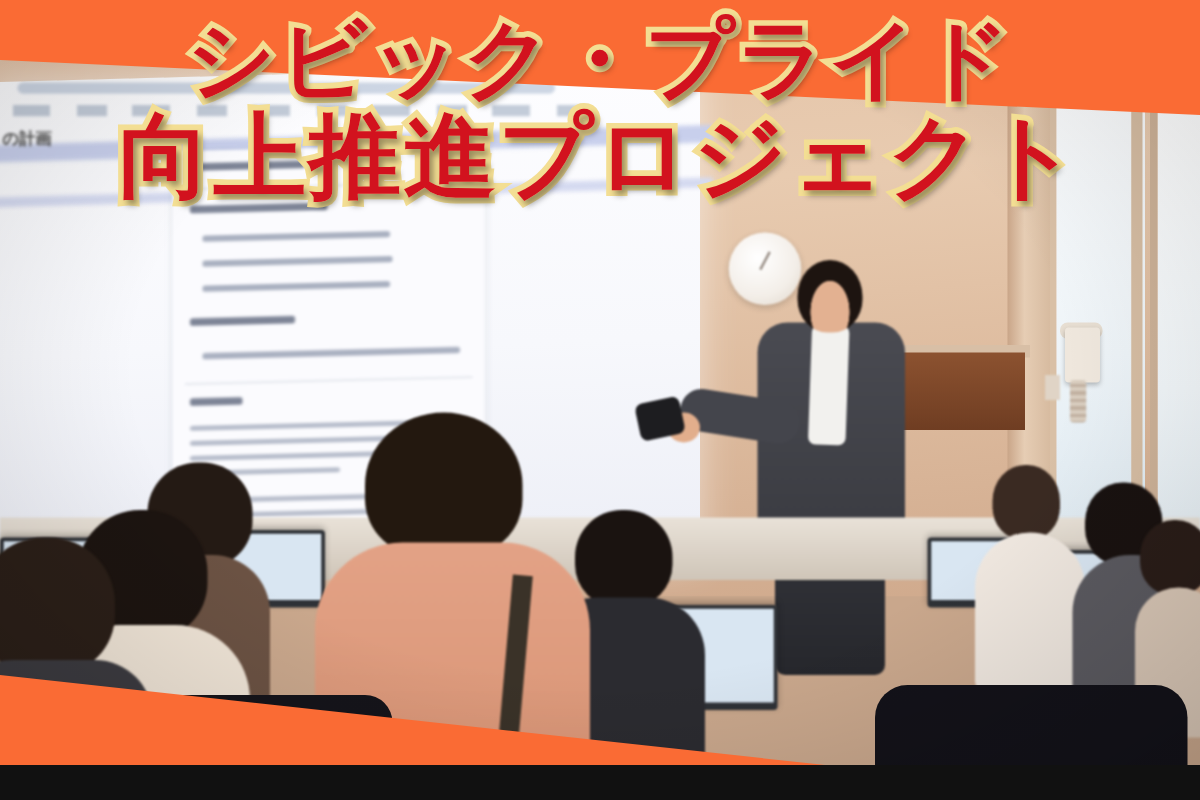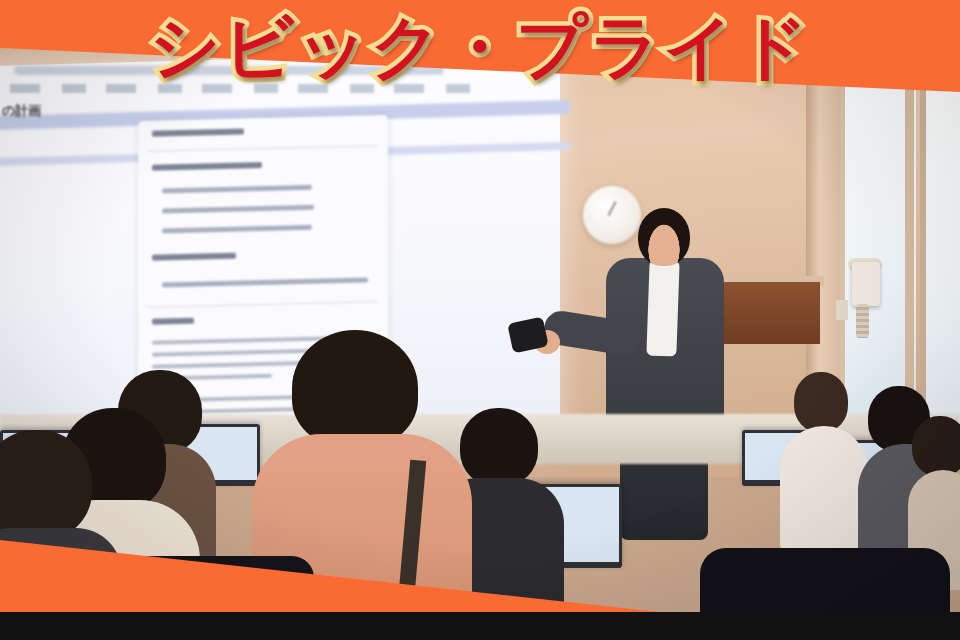--- a/index.html
+++ b/index.html
@@ -353,16 +353,17 @@
 
   <svg class="band-top" viewBox="0 0 960 120" preserveAspectRatio="none">
     <polygon points="130,0 960,0 960,120 960,92 0,48 0,0" fill="#FA6B34"></polygon>
   </svg>
   <svg class="band-bottom" viewBox="0 0 960 90" preserveAspectRatio="none">
     <polygon points="0,18 660,90 0,90" fill="#FA6B34"></polygon>
   </svg>
 
   <div class="title-wrap">
     <div class="title-line title-1">シビック・プライド</div>
+    <div class="title-line title-2">向上推進プロジェクト</div>
   </div>
 
 
 </div>
 
 </body></html>

